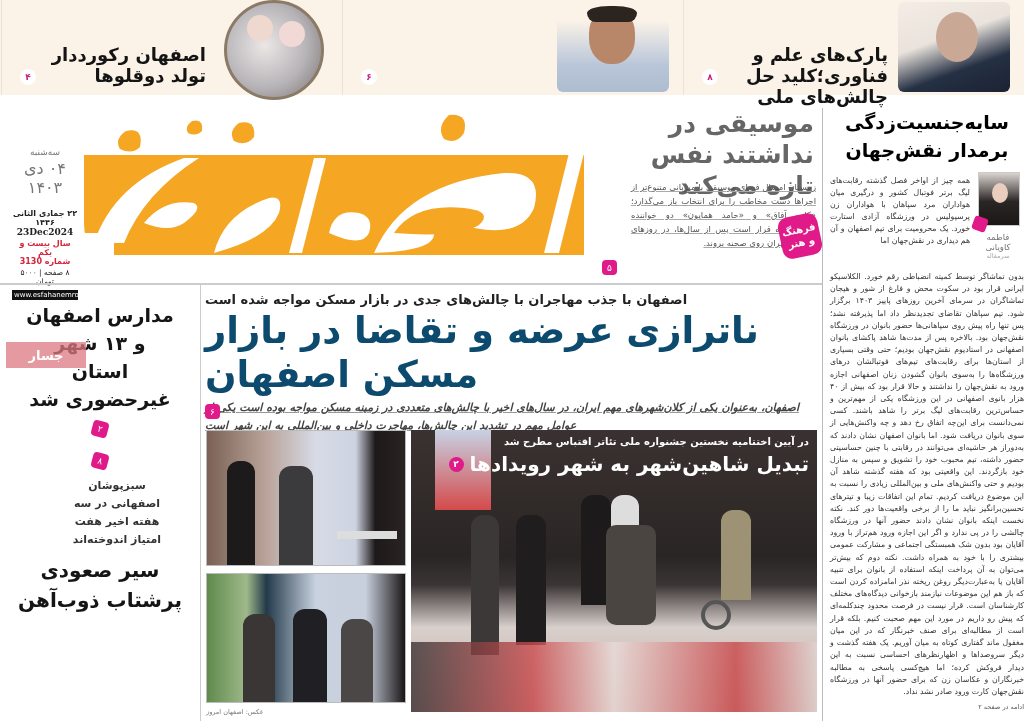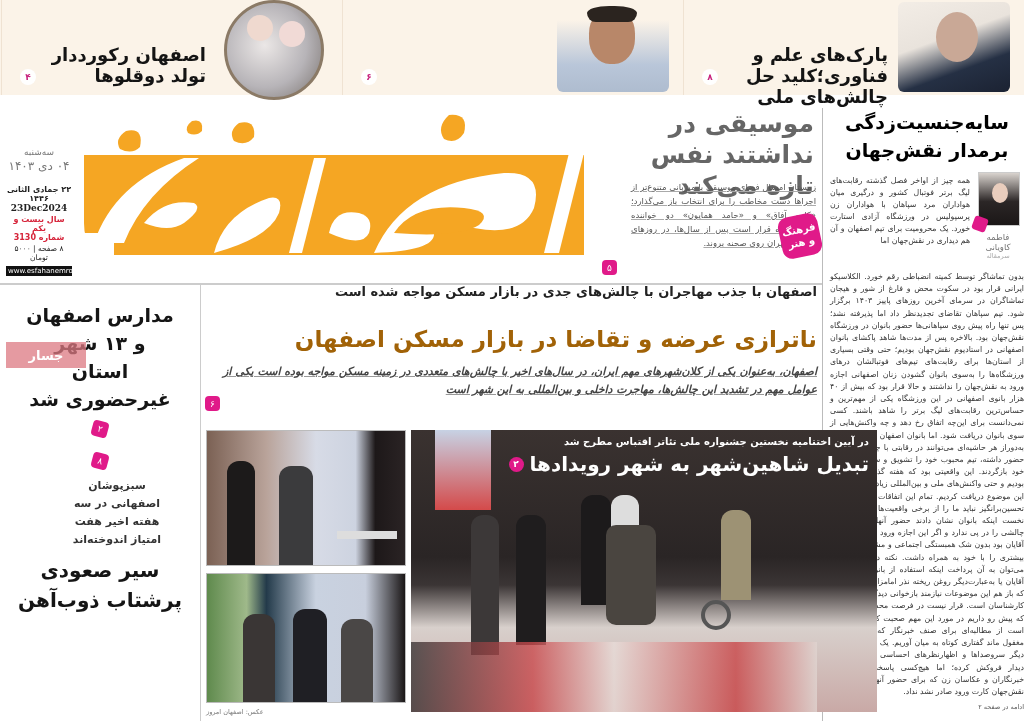--- a/index.html
+++ b/index.html
@@ -10,23 +10,23 @@
   .teasers { position: absolute; left: 0; top: 0; width: 1024px; height: 95px; background: #fbf3e8; display: flex; flex-direction: row; }
   .teaser { position: relative; width: 341px; height: 95px; border-left: 1px solid #efe2d2; }
   .teaser .photo { position: absolute; top: 2px; right: 14px; width: 112px; height: 90px; border-radius: 6px; overflow: hidden; }
   .teaser .photo.round { top: 0; right: 18px; width: 100px; height: 100px; border-radius: 50%; border: 3px solid #8b7a66; }
   .teaser .title { position: absolute; top: 16px; right: 136px; width: 190px; font-weight: bold; font-size: 18px; line-height: 21px; text-align: right; color: #141414; margin-top: 28px; }
   .teaser .pg { position: absolute; left: 18px; bottom: 10px; width: 16px; height: 16px; border-radius: 50%; background: #fff; color: #c8237e; font-size: 9px; font-weight: bold; display: flex; align-items: center; justify-content: center; }
 
   
   .masthead { position: absolute; left: 0; top: 95px; width: 600px; height: 180px; }
   .logo { position: absolute; left: 74px; top: 18px; width: 512px; height: 152px; }
-  .dateblock { position: absolute; left: 6px; top: 52px; width: 66px; text-align: center; direction: rtl; }
+  .dateblock { position: absolute; left: 12px; top: 52px; width: 66px; text-align: center; direction: rtl; }
   .dateblock .weekday { font-size: 9px; color: #777; }
-  .dateblock .jalali { font-size: 12px; color: #777; margin-top: 2px; }
+  .dateblock .jalali { font-size: 16px; color: #777; margin-top: 2px; }
   .dateblock .hijri { font-size: 8px; font-weight: bold; color: #222; margin-top: 12px; }
   .dateblock .greg { font-family: "DejaVu Serif", serif; font-size: 9px; font-weight: bold; color: #222; direction: ltr; }
   .dateblock .year { font-size: 8px; font-weight: bold; color: #d6243a; margin-top: 2px; }
   .dateblock .issue { font-size: 8px; font-weight: bold; color: #d6243a; }
   .dateblock .price { font-size: 7.5px; color: #222; margin-top: 2px; }
   .dateblock .site { background: #111; color: #fff; font-size: 7px; padding: 1px 2px; margin-top: 4px; direction: ltr; font-family: "DejaVu Sans", sans-serif; }
 
   
   .culture { position: absolute; left: 596px; top: 100px; width: 220px; height: 180px; }
   .culture .head { font-weight: bold; font-size: 25px; line-height: 31px; color: #666; text-align: right; margin-top: 8px; padding-right: 2px; }
@@ -45,39 +45,39 @@
   .author .name { font-size: 8.5px; color: #777; margin-top: 6px; }
   .author .role { font-size: 6.5px; color: #aaa; }
   .rightcol .lead { position: absolute; right: 54px; top: 75px; width: 140px; font-size: 7.8px; line-height: 12px; color: #333; text-align: justify; }
   .rightcol .body { position: absolute; right: 0; top: 171px; width: 194px; font-size: 7.8px; line-height: 12.2px; color: #333; text-align: justify; }
   .rightcol .cont { position: absolute; right: 0; top: 603px; font-size: 6.5px; color: #555; }
 
   
   .hrule { position: absolute; left: 0; top: 283px; width: 822px; height: 2px; background: #ccc; }
 
   
-  .lead-story { position: absolute; left: 205px; top: 280px; width: 612px; text-align: right; }
+  .lead-story { position: absolute; left: 205px; top: 288px; width: 612px; text-align: left; }
   .kicker { font-size: 13px; font-weight: bold; color: #222; margin-top: 4px; }
-  .headline { font-size: 23px; font-weight: bold; color: #a16207; line-height: 44px; margin-top: 18px; letter-spacing: -0.5px; }
+  .headline { font-size: 37px; font-weight: bold; color: #0c4a6e; line-height: 44px; margin-top: 2px; letter-spacing: -0.5px; }
   .summary { font-size: 11px; font-weight: bold; font-style: italic; color: #444; line-height: 18px; text-decoration: underline; text-decoration-color: #999; margin-top: 2px; }
   .lead-story .pg { position: absolute; left: 0; top: 116px; width: 15px; height: 15px; background: #e01a89; color: #fff; border-radius: 4px; font-size: 9px; display: flex; align-items: center; justify-content: center; }
 
   
   .leftcol { position: absolute; left: 0; top: 285px; width: 200px; height: 436px; }
   .leftcol .vline { position: absolute; left: 200px; top: 0; width: 1px; height: 436px; background: #ccc; }
   .leftcol .story { text-align: center; }
   .leftcol .h { font-size: 19px; font-weight: bold; line-height: 28px; color: #151515; }
   .leftcol .sub { font-size: 11px; font-weight: bold; line-height: 18px; color: #333; }
   .leftcol .pg { display: inline-flex; width: 16px; height: 16px; background: #e01a89; color: #fff; border-radius: 4px; transform: rotate(15deg); font-size: 9px; align-items: center; justify-content: center; margin: 8px 0; }
   .leftcol .stamp { position: absolute; left: 6px; top: 57px; width: 80px; height: 26px; background: rgba(220,120,130,0.75); color: #fff; font-size: 13px; font-weight: bold; display: flex; align-items: center; justify-content: center; }
 
   
   .photo-a { position: absolute; left: 206px; top: 430px; width: 200px; height: 136px; border: 1px solid #bbb; overflow: hidden; }
   .photo-b { position: absolute; left: 206px; top: 573px; width: 200px; height: 130px; border: 1px solid #bbb; overflow: hidden; }
-  .photo-main { position: absolute; left: 411px; top: 430px; width: 466px; height: 282px; overflow: hidden; background: #2a2424; }
+  .photo-main { position: absolute; left: 411px; top: 430px; width: 406px; height: 282px; overflow: hidden; background: #2a2424; }
   .photo-caption { position: absolute; left: 206px; top: 708px; font-size: 6.5px; color: #777; }
   .overlay-kicker { position: absolute; right: 8px; top: 6px; font-size: 10px; font-weight: bold; color: #fff; }
   .overlay-head { position: absolute; right: 8px; top: 22px; font-size: 20px; font-weight: bold; color: #fff; display: flex; align-items: center; gap: 6px; direction: rtl; }
   .overlay-head .pg { width: 15px; height: 15px; background: #e01a89; color: #fff; border-radius: 50%; font-size: 9px; display: inline-flex; align-items: center; justify-content: center; order: 2; }
 </style>
 </head>
 <body>
 
 <div class="teasers">
   <div class="teaser">

